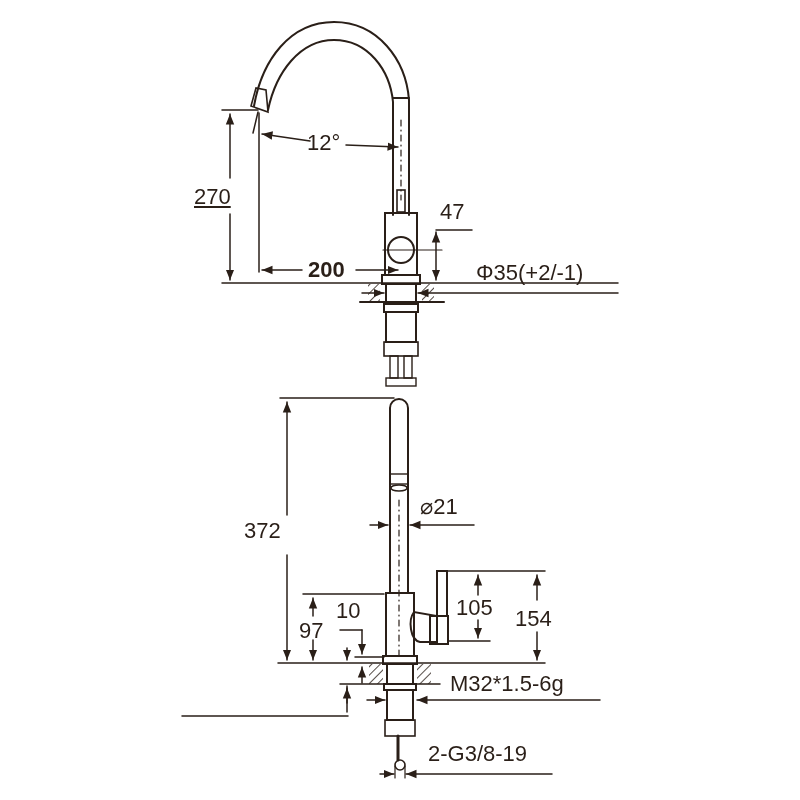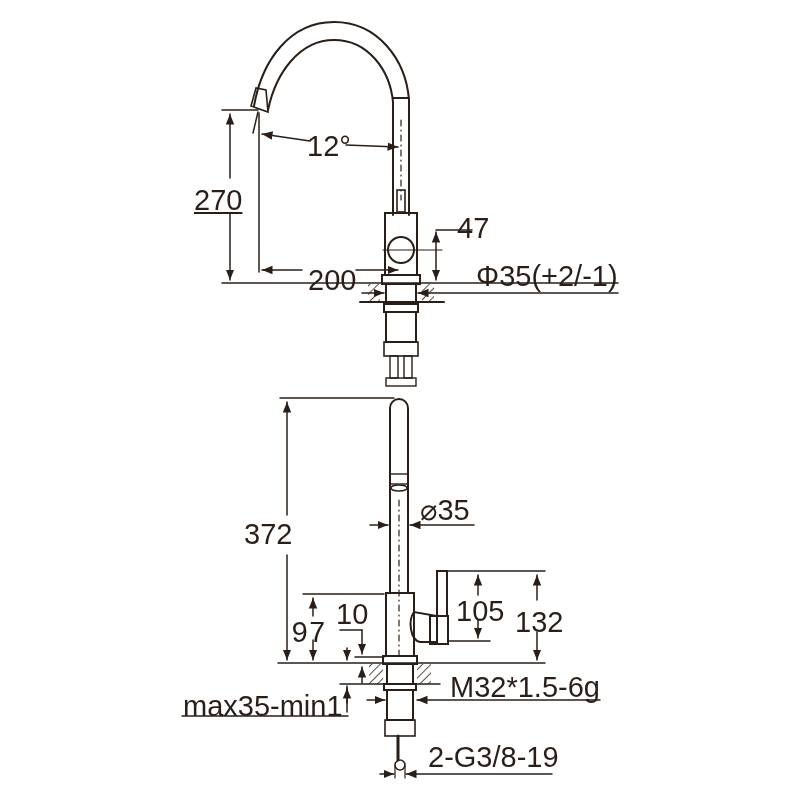--- a/index.html
+++ b/index.html
@@ -1,19 +1,19 @@
 <!DOCTYPE html>
 <html><head>
 <meta charset="utf-8">
 <style>
   html, body { margin:0; padding:0; background:#ffffff; }
   body { width:800px; height:800px; overflow:hidden; }
   .canvas { position:relative; width:800px; height:800px; }
   svg { position:absolute; left:0; top:0; }
-  .lbl { position:absolute; font-family:"Liberation Sans", sans-serif; color:#2a1f18; font-size:29px; line-height:1; white-space:nowrap; }
+  .lbl { position:absolute; font-family:"Liberation Sans", sans-serif; color:#2a1f18; font-size:22px; line-height:1; white-space:nowrap; }
 </style>
 </head>
 <body>
 
 <div class="canvas">
 <svg width="800" height="800" viewBox="0 0 800 800" fill="none" stroke="#2a1f18" stroke-width="2" stroke-linecap="round">
   <defs>
     <marker id="ar" viewBox="0 0 10 10" refX="10" refY="5" markerWidth="7" markerHeight="7" orient="auto-start-reverse">
       <path d="M0,1 L10,5 L0,9 z" fill="#2a1f18" stroke="none"></path>
     </marker>
@@ -132,26 +132,25 @@
 
     <line x1="380" y1="774" x2="394" y2="774" marker-end="url(#ar)"></line>
     <line x1="406" y1="774" x2="552" y2="774" marker-start="url(#ar)"></line>
     <line x1="395" y1="766" x2="395" y2="778" stroke-width="1.2"></line>
     <line x1="405" y1="766" x2="405" y2="778" stroke-width="1.2"></line>
   </g>
 </svg>
 
 <div class="lbl" style="left:307px;top:132px;">12°</div>
 <div class="lbl" style="left:194px;top:186px;text-decoration:underline;">270</div>
-<div class="lbl" style="left:308px;top:266px;">200</div>
-<div class="lbl" style="left:440px;top:214px;margin-left:17px;">47</div>
+<div class="lbl" style="left:308px;top:259px;font-weight:bold;">200</div>
+<div class="lbl" style="left:440px;top:201px;">47</div>
 <div class="lbl" style="left:476px;top:262px;">Φ35(+2/-1)</div>
 
 <div class="lbl" style="left:244px;top:520px;">372</div>
-<div class="lbl" style="left:420px;top:496px;">⌀35</div>
-<div class="lbl" style="left:291px;top:620px;font-family:Liberation Mono, monospace;">97</div>
+<div class="lbl" style="left:420px;top:496px;">⌀21</div>
+<div class="lbl" style="left:299px;top:620px;">97</div>
 <div class="lbl" style="left:336px;top:600px;">10</div>
 <div class="lbl" style="left:456px;top:597px;">105</div>
-<div class="lbl" style="left:515px;top:608px;">132</div>
+<div class="lbl" style="left:515px;top:608px;">154</div>
 <div class="lbl" style="left:450px;top:673px;">M32*1.5-6g</div>
-<div class="lbl" style="left:183px;top:692px;">max35-min1</div>
 <div class="lbl" style="left:428px;top:743px;text-align:center;">2-G3/8-19</div>
 </div>
 
 </body></html>

